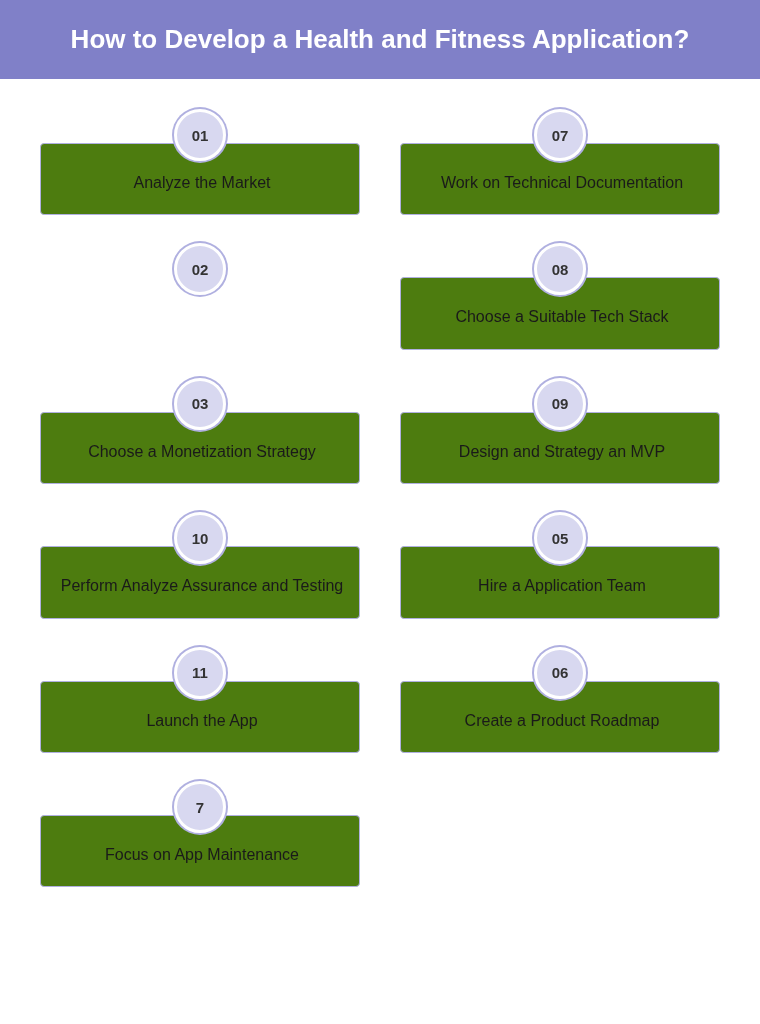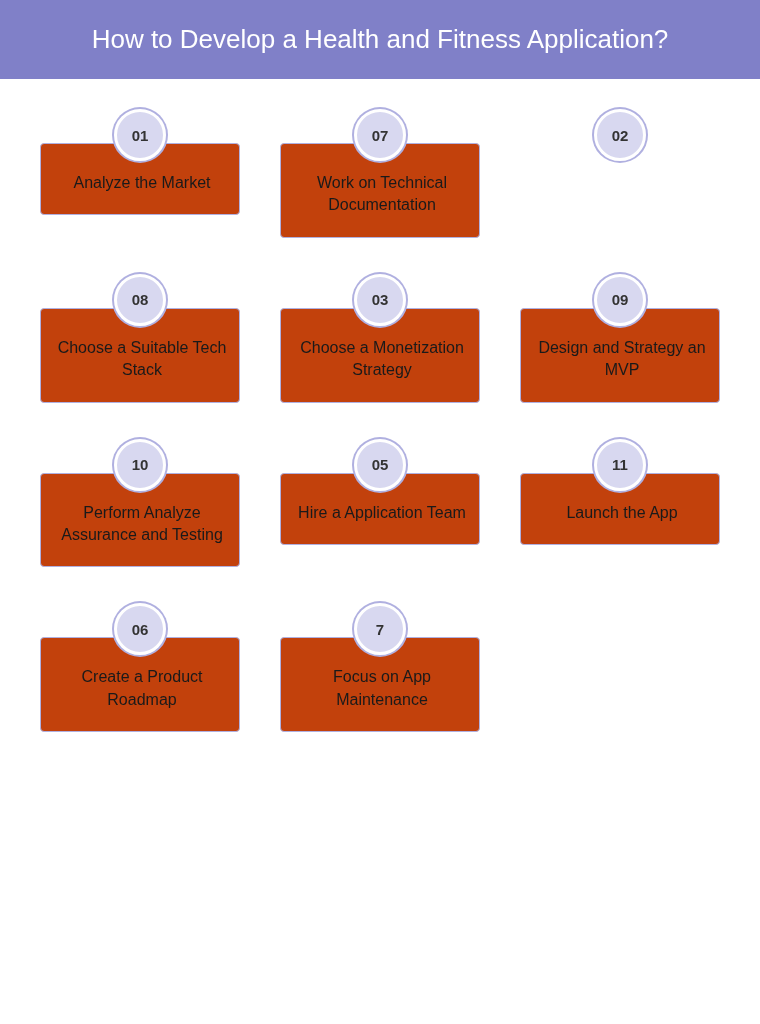--- a/index.html
+++ b/index.html
@@ -17,32 +17,32 @@
 
     .header {
       background: #8080c8;
       padding: 22px 40px;
       text-align: center;
     }
 
     .header-title {
       color: #ffffff;
       font-size: 26px;
-      font-weight: normal;
+      font-weight: bold;
       line-height: 1.35;
     }
 
     .content {
       padding: 30px 40px 40px 40px;
     }
 
     .grid {
       display: grid;
-      grid-template-columns: 1fr 1fr 1fr;
-      gap: 16px 40px;
+      grid-template-columns: 1fr 1fr;
+      gap: 8px 40px;
     }
 
     .step-wrapper {
       display: flex;
       flex-direction: column;
       align-items: center;
       margin-bottom: 20px;
     }
 
     .step-number {
@@ -62,21 +62,21 @@
       border: 3px solid #ffffff;
       box-shadow: 0 0 0 2px #b0b0e0;
     }
 
     .step-box {
       width: 100%;
       border: 1.5px solid #b0b0e0;
       border-radius: 4px;
       padding: 28px 12px 20px 16px;
       text-align: center;
-      background: #c2410c;
+      background: #4d7c0f;
     }
 
     .step-label {
       font-size: 16px;
       color: #1a1a1a;
       line-height: 1.4;
     }
   </style>
 </head>
 <body>

